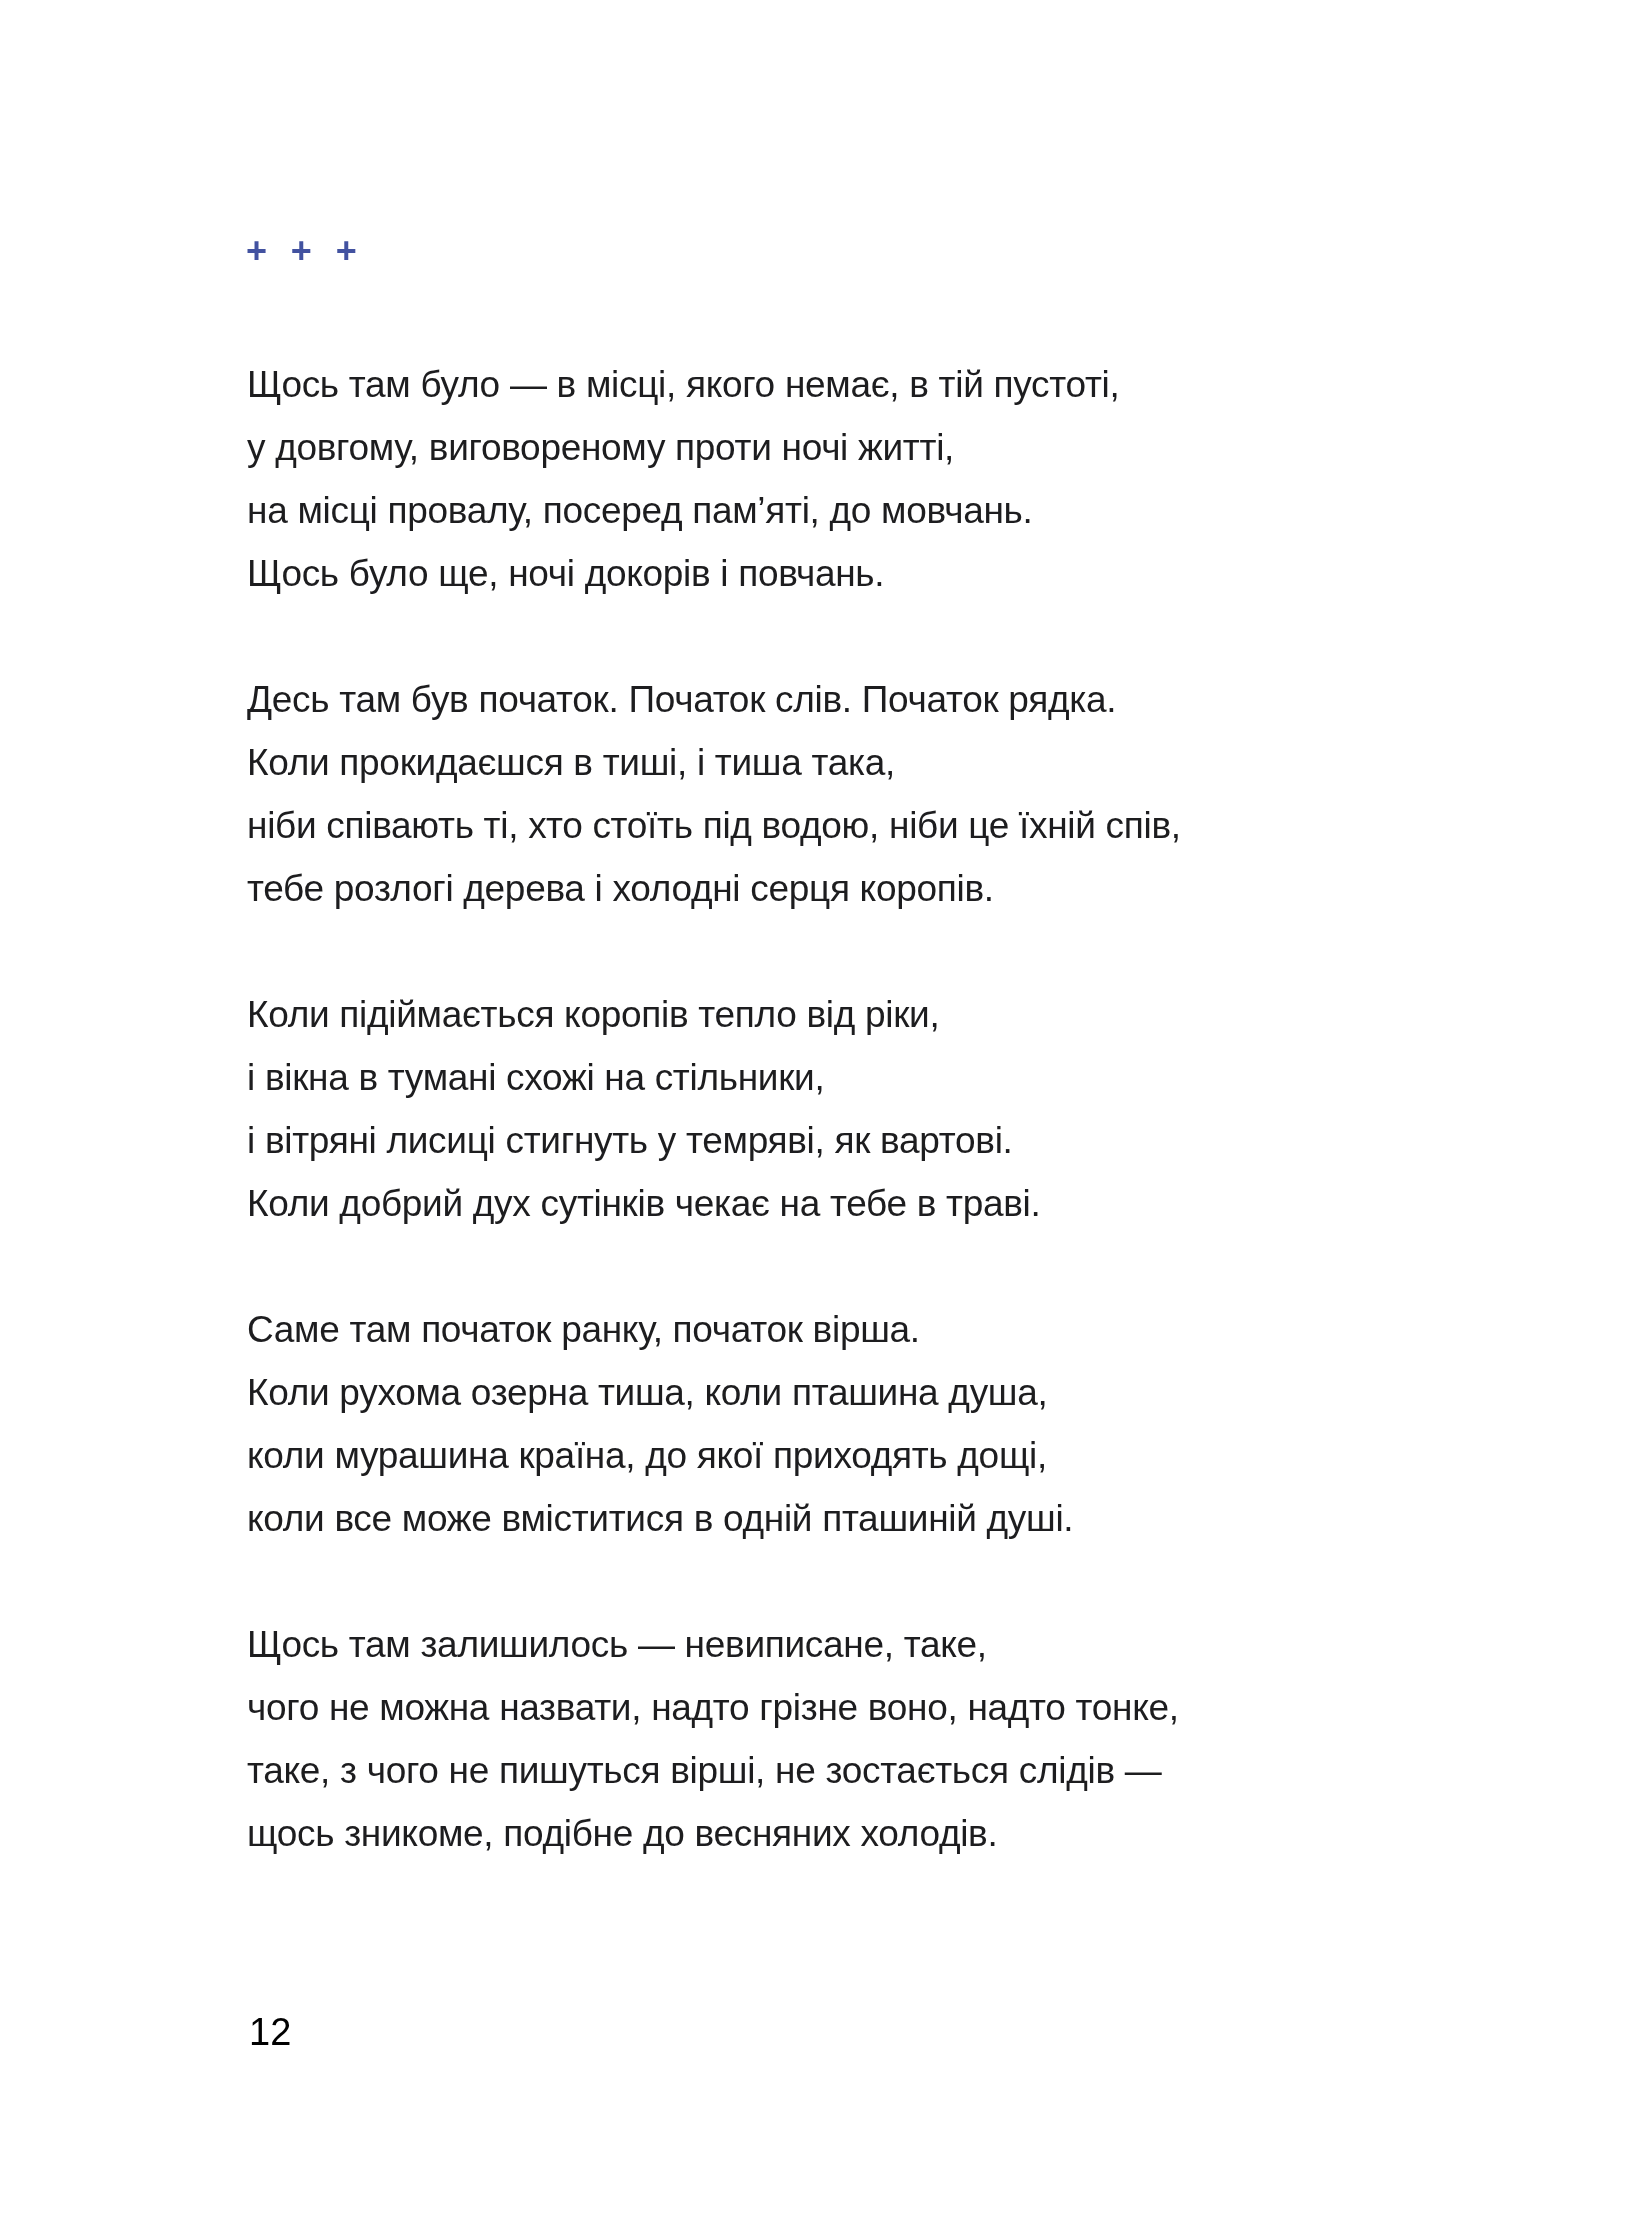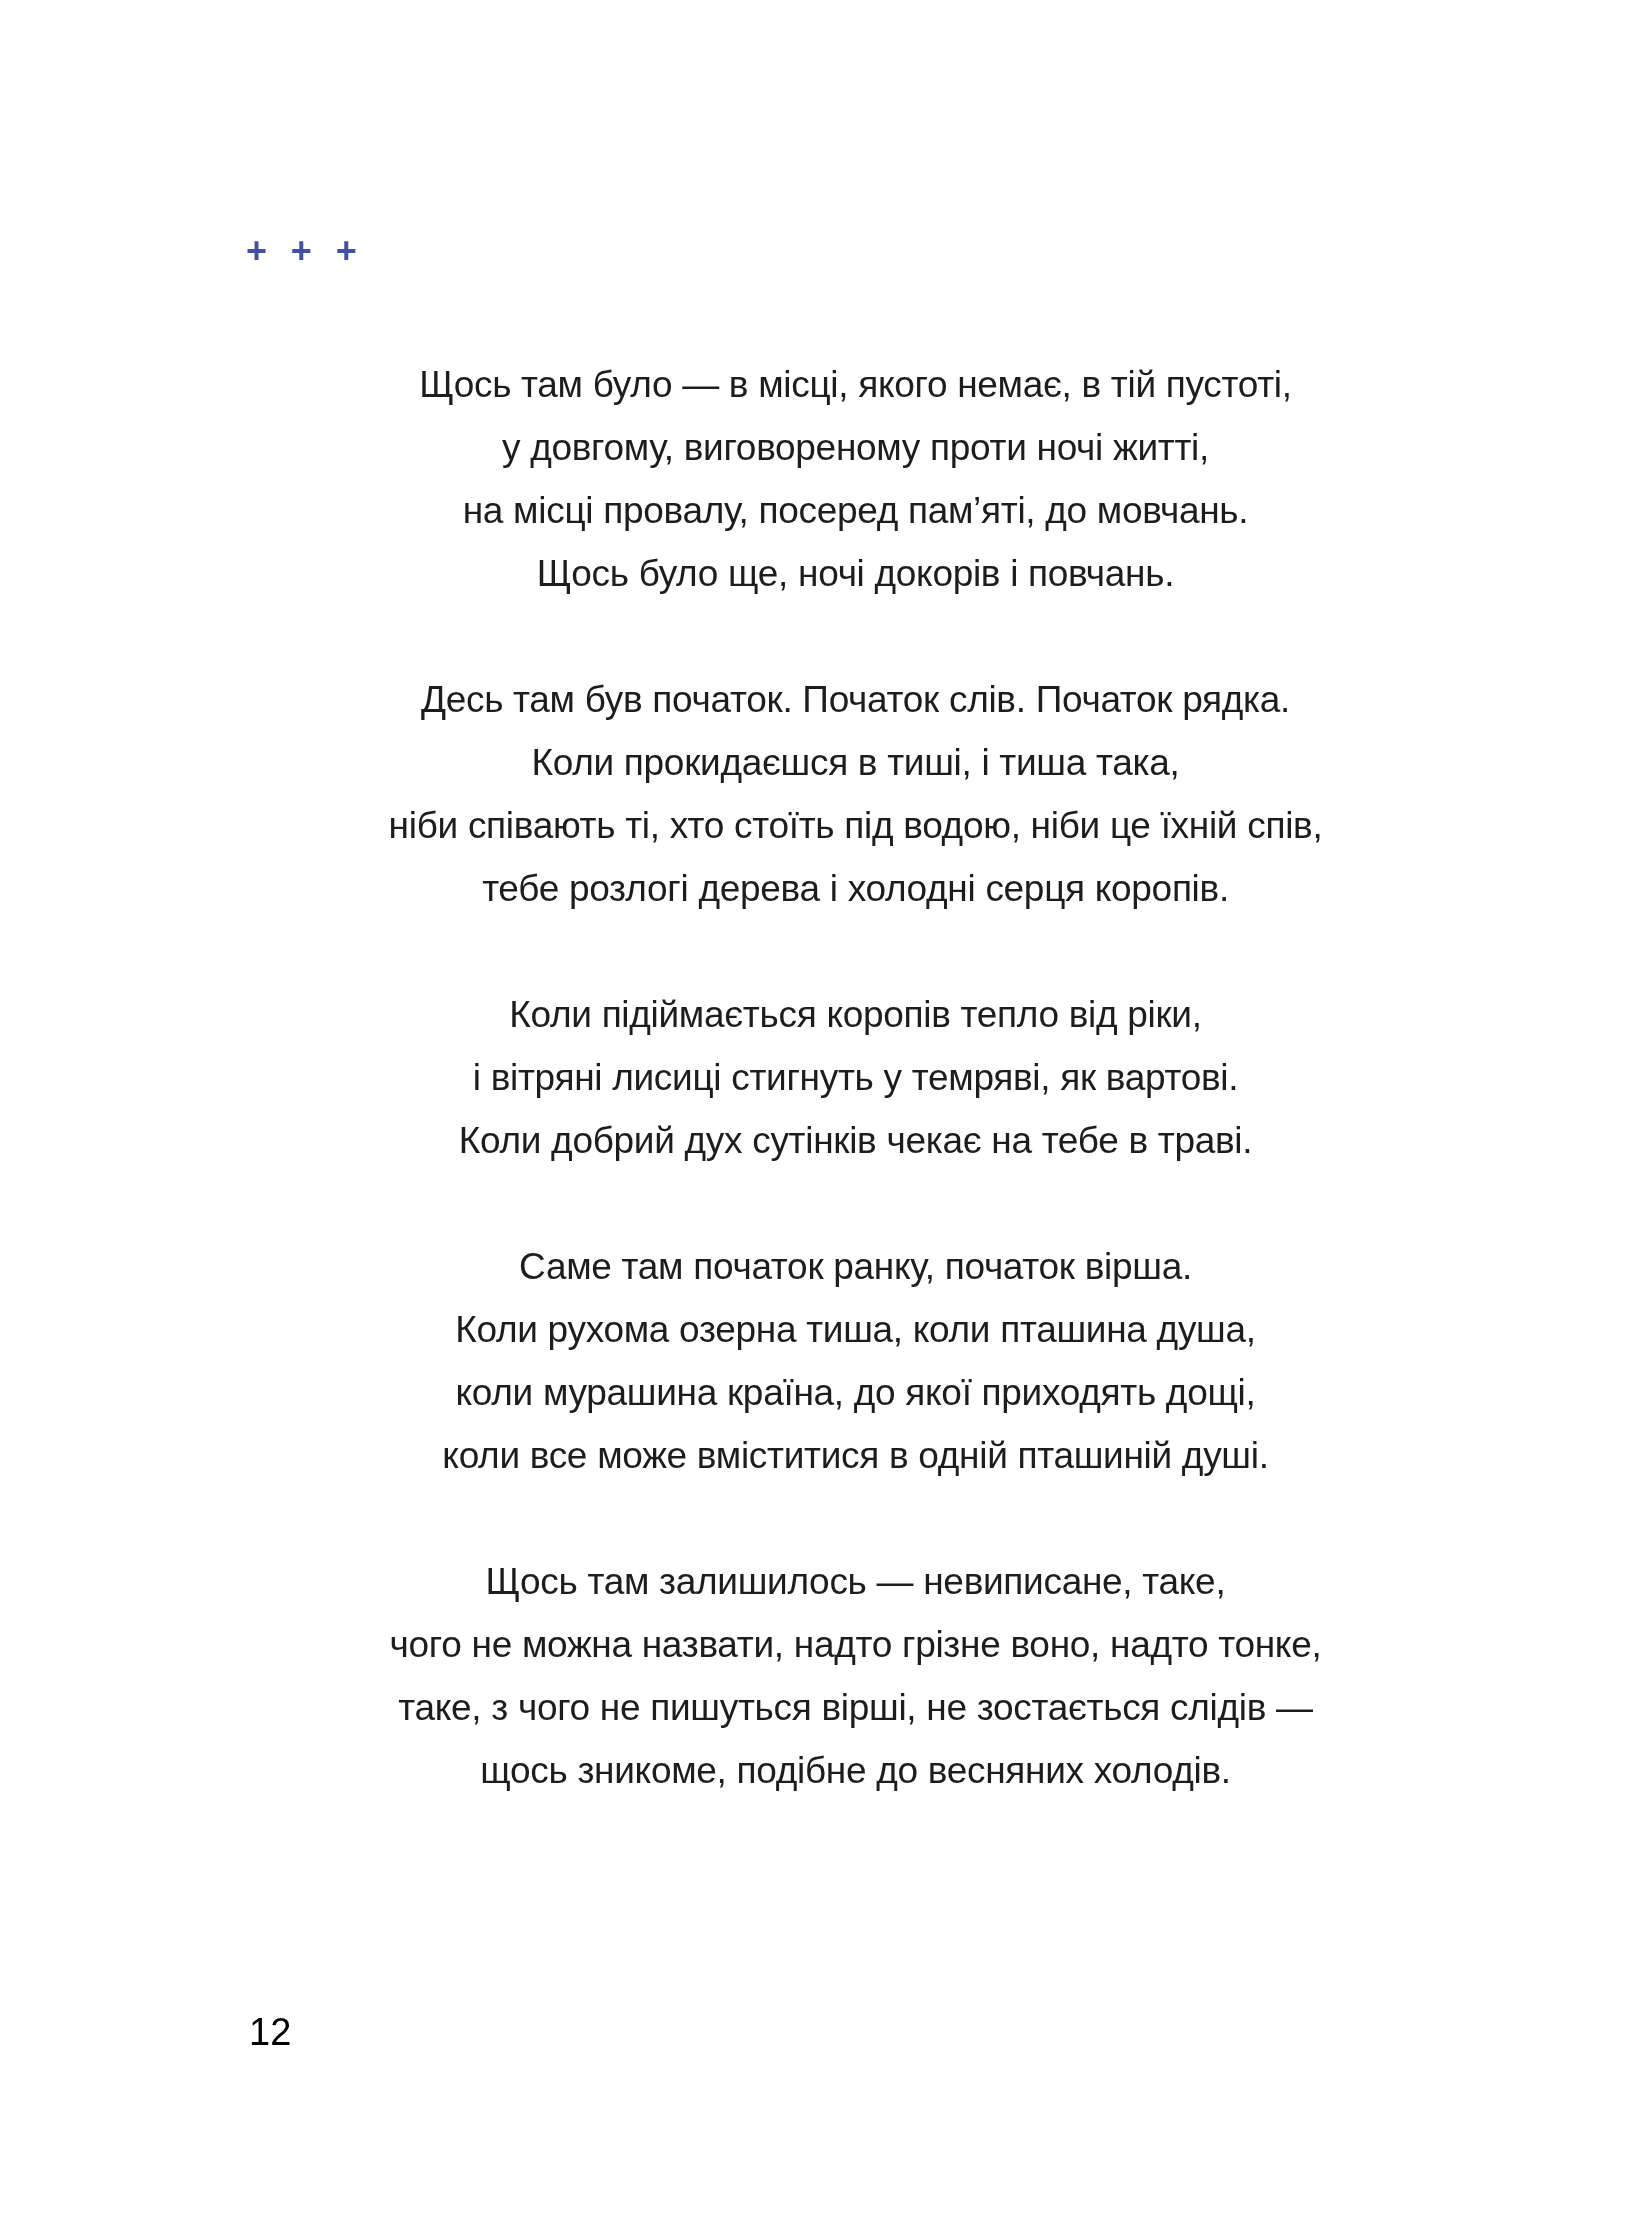--- a/index.html
+++ b/index.html
@@ -32,21 +32,20 @@
   .poem {
     position: absolute;
     left: 247px;
     top: 353px;
     width: 1217px;
     color: #1d1d1f;
     font-size: 37px;
     font-weight: 400;
     letter-spacing: -0.3px;
     line-height: 63px;
-    text-align: center;
   }
   .stanza {
     margin: 0 0 63px 0;
   }
   .poem-line {
     white-space: nowrap;
   }
   .page-number {
     position: absolute;
     left: 249px;
@@ -74,20 +73,21 @@
 
     <div class="stanza">
       <div class="poem-line">Десь там був початок. Початок слів. Початок рядка.</div>
       <div class="poem-line">Коли прокидаєшся в тиші, і тиша така,</div>
       <div class="poem-line">ніби співають ті, хто стоїть під водою, ніби це їхній спів,</div>
       <div class="poem-line">тебе розлогі дерева і холодні серця коропів.</div>
     </div>
 
     <div class="stanza">
       <div class="poem-line">Коли підіймається коропів тепло від ріки,</div>
+      <div class="poem-line">і вікна в тумані схожі на стільники,</div>
       <div class="poem-line">і вітряні лисиці стигнуть у темряві, як вартові.</div>
       <div class="poem-line">Коли добрий дух сутінків чекає на тебе в траві.</div>
     </div>
 
     <div class="stanza">
       <div class="poem-line">Саме там початок ранку, початок вірша.</div>
       <div class="poem-line">Коли рухома озерна тиша, коли пташина душа,</div>
       <div class="poem-line">коли мурашина країна, до якої приходять дощі,</div>
       <div class="poem-line">коли все може вміститися в одній пташиній душі.</div>
     </div>

